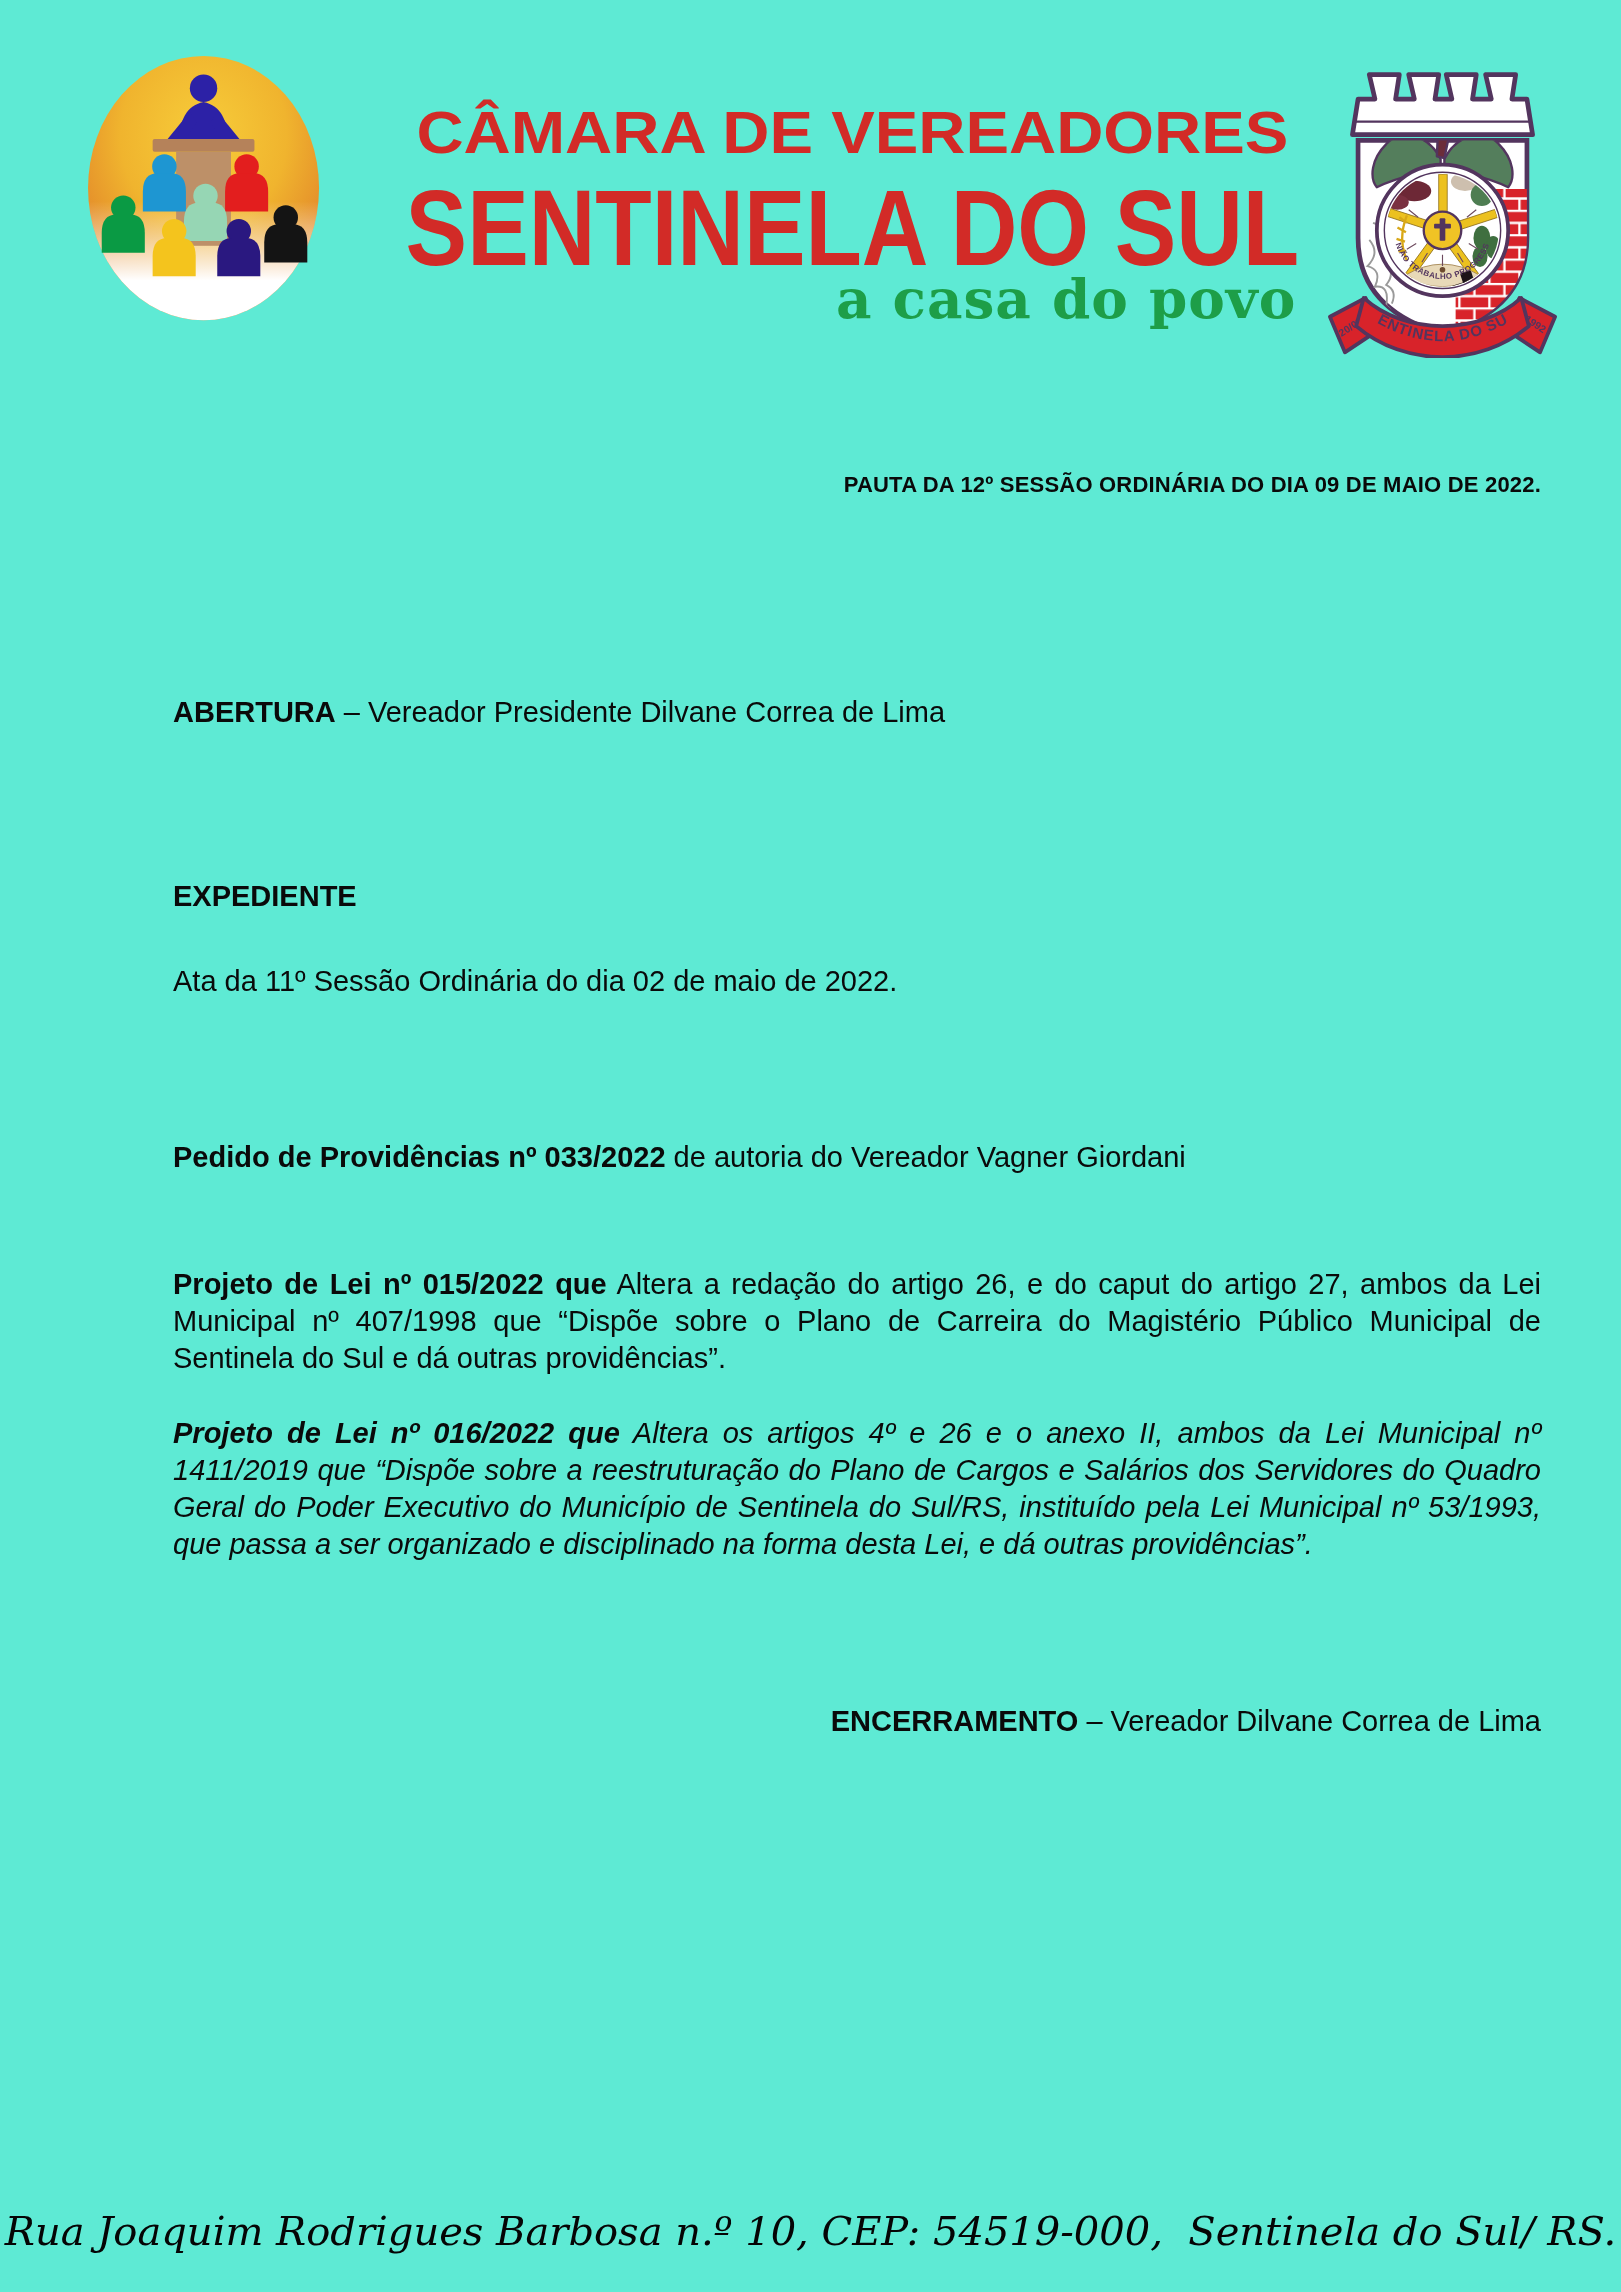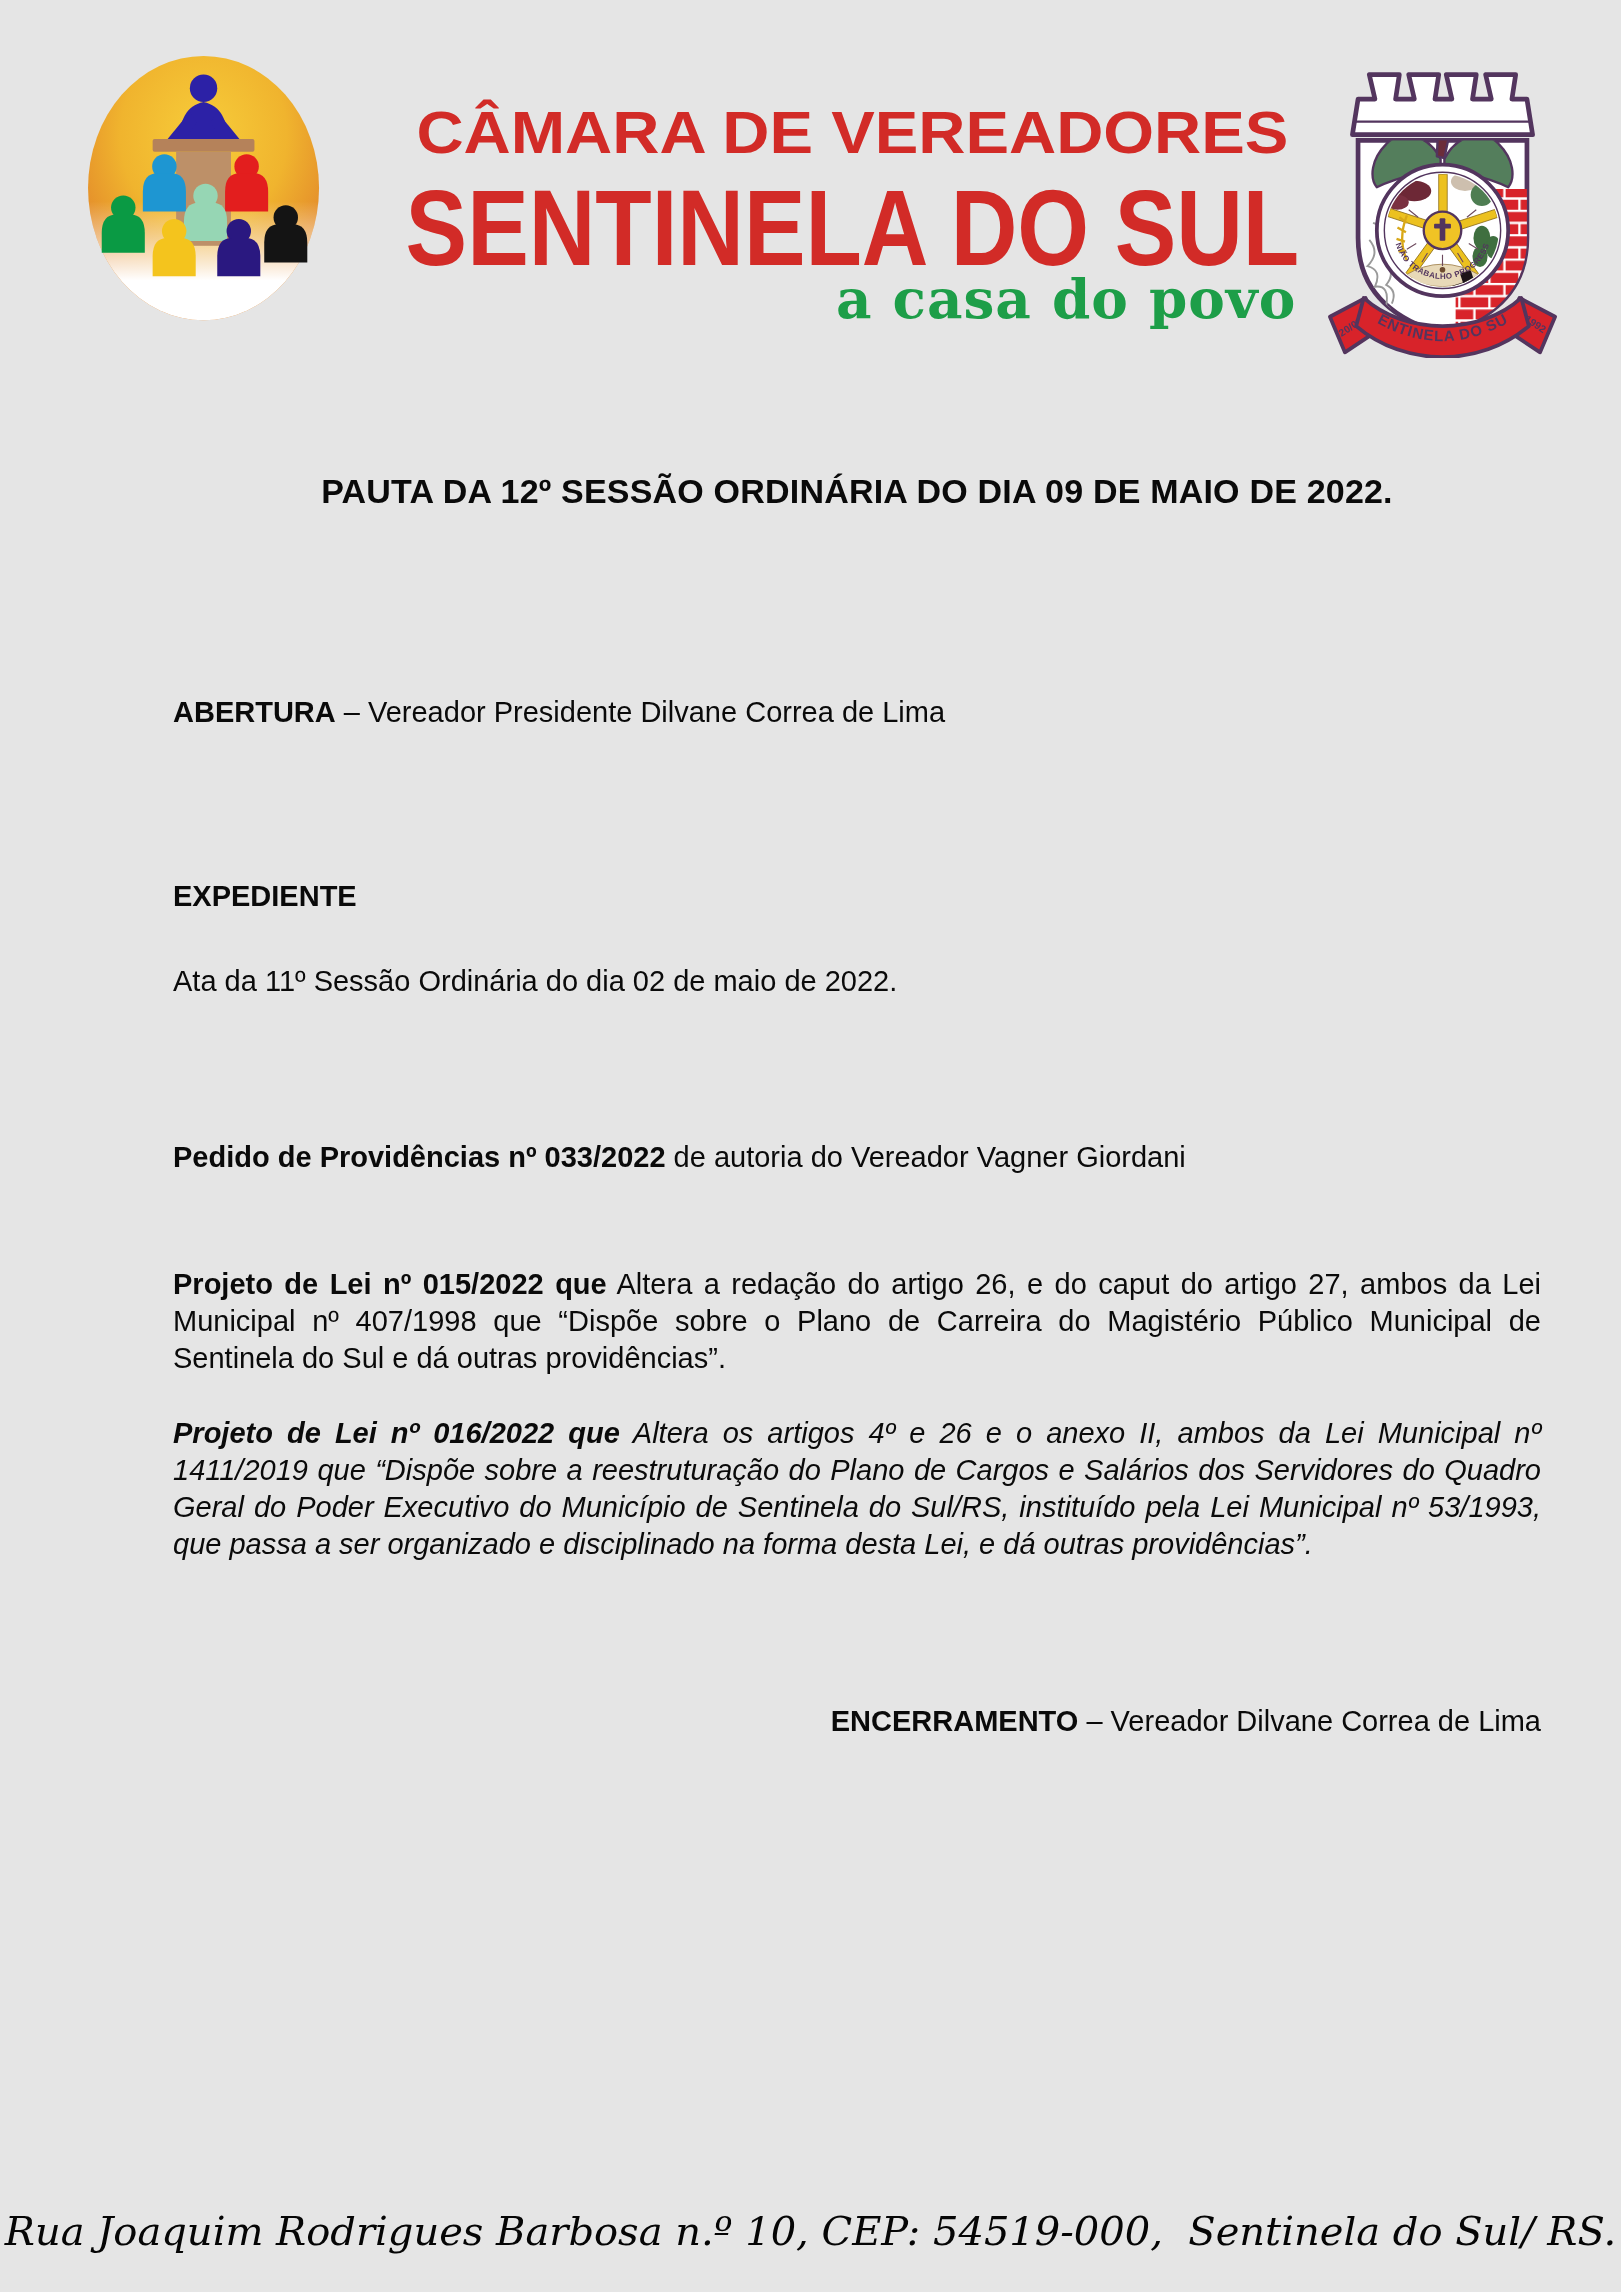--- a/index.html
+++ b/index.html
@@ -1,26 +1,26 @@
 <!DOCTYPE html>
 <html><head>
 <meta charset="utf-8">
 <style>
   html,body{margin:0;padding:0;background:#888;}
   .page{
     position:relative;
     width:1621px;height:2293px;
     margin:0 auto;
-    background:#e5e5e5;
+    background:#5eead4;
     font-family:"Liberation Sans",sans-serif;
     color:#0a0a0a;
     overflow:hidden;
   }
   .col{position:absolute;left:173px;width:1368px;}
-  .doc-title{top:472px;text-align:center;font-weight:bold;font-size:34px;letter-spacing:0.2px;}
+  .doc-title{top:472px;text-align:right;font-weight:bold;font-size:22px;letter-spacing:0.2px;}
   .bodyline{font-size:29px;line-height:37px;}
   .b{font-weight:bold;}
   .just{text-align:justify;}
   .pos-abertura{top:665px;}
   .pos-expediente{top:849px;}
   .pos-ata{top:934px;}
   .pos-pedido{top:1110px;}
   .pos-proj15{top:1222px;margin-top:44px;}
   .pos-proj16{top:1386px;font-style:italic;}
   .pos-encerr{top:1674px;text-align:right;}

